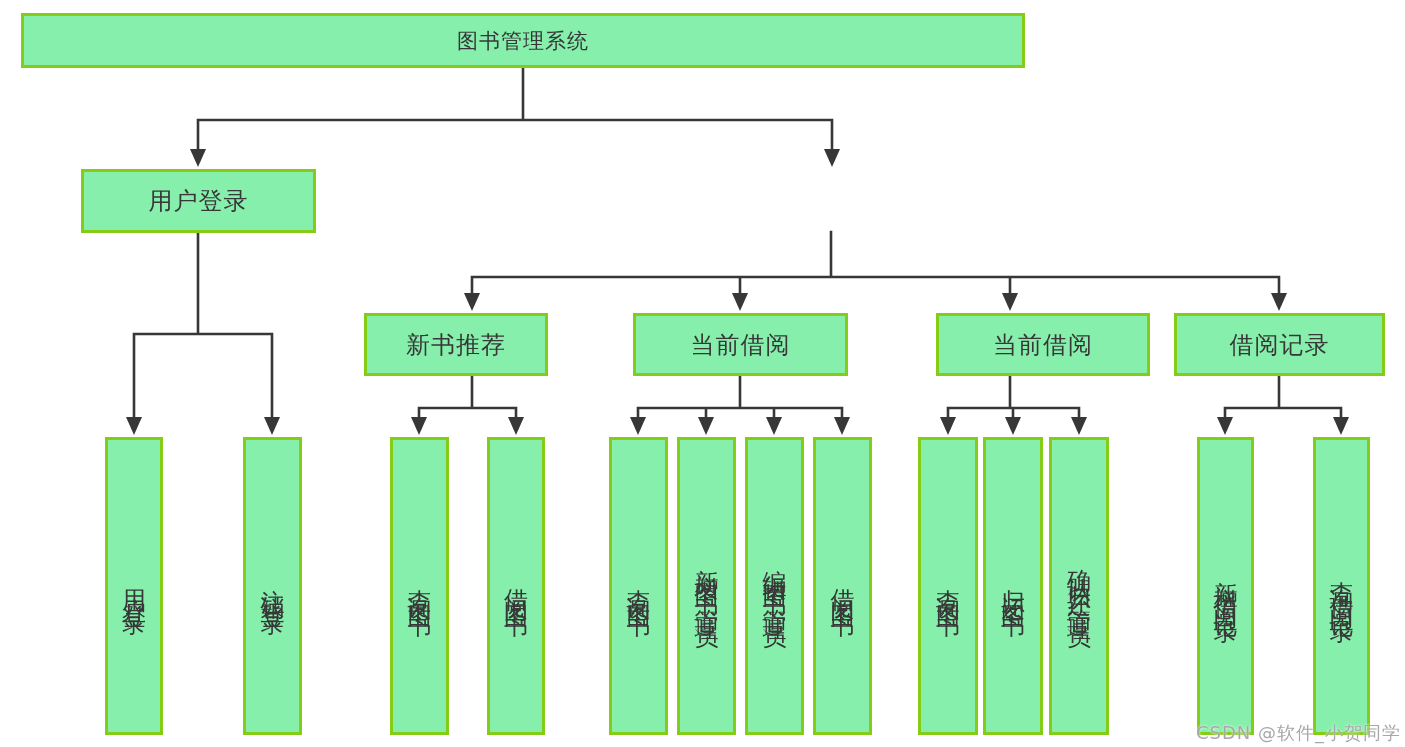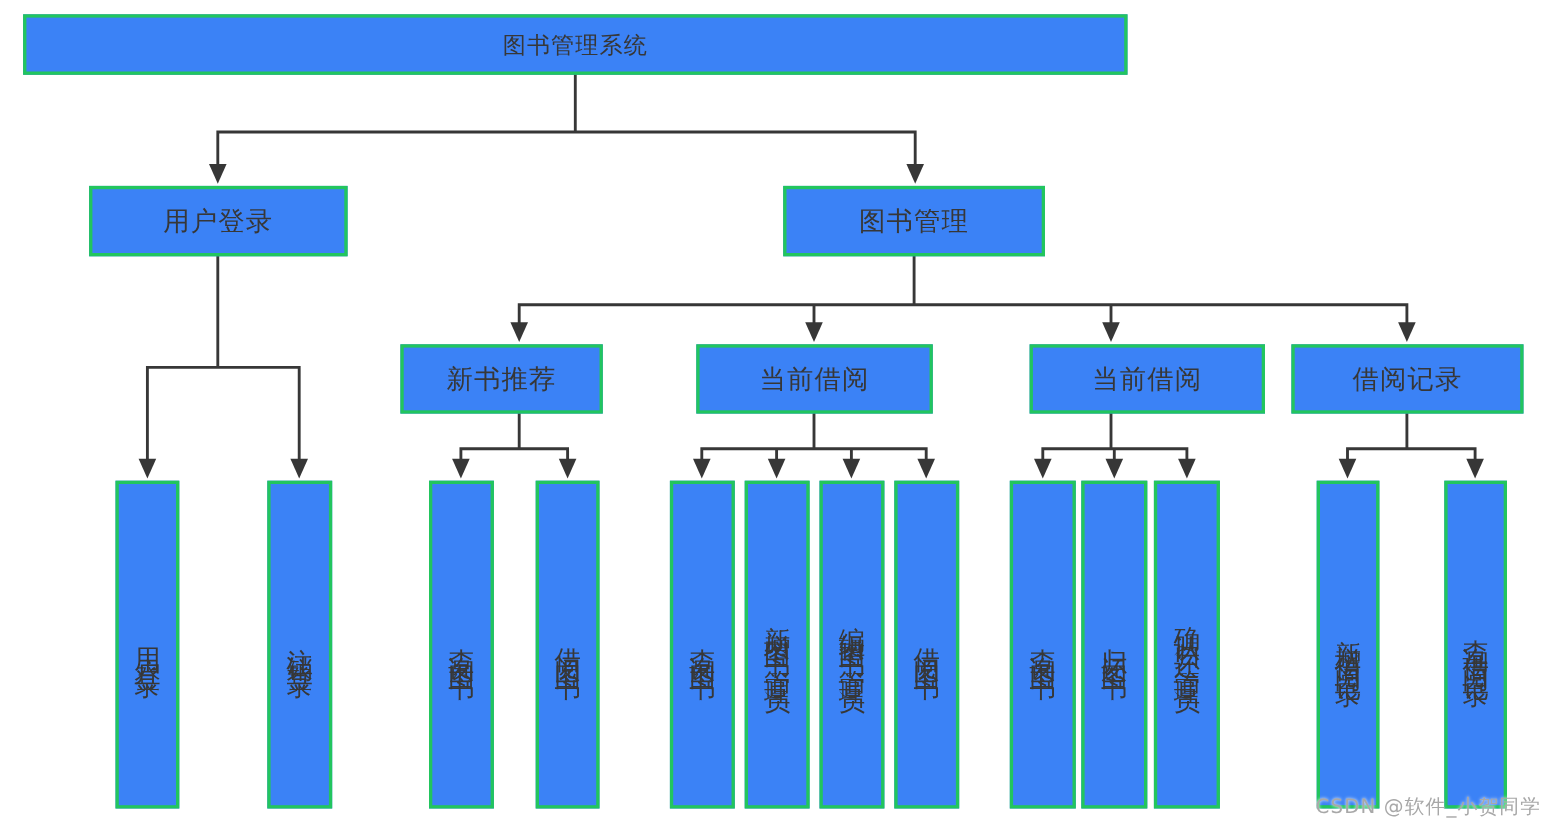--- a/index.html
+++ b/index.html
@@ -7,22 +7,22 @@
     width:1405px; height:747px;
     background:#ffffff;
     font-family:"DejaVu Sans","Liberation Sans",sans-serif;
     overflow:hidden;
   }
   #canvas { position:relative; width:1405px; height:747px; background:#ffffff; }
   #edges { position:absolute; left:0; top:0; width:1405px; height:747px; }
   .box {
     position:absolute;
     box-sizing:border-box;
-    border:3px solid #22c55e;
-    background:#3b82f6;
+    border:3px solid #84cc16;
+    background:#86efac;
     display:flex;
     align-items:center;
     justify-content:center;
     color:#373737;
   }
   .hbox { font-size:24px; letter-spacing:1px; }
   .rootbox { font-size:21px; letter-spacing:1px; }
   .leaf span {
     writing-mode:vertical-rl;
     text-orientation:mixed;
@@ -80,23 +80,20 @@
     </g>
   </svg>
 
   <div class="box rootbox" style="left:21px;top:13px;width:1004px;height:55px;">
     <span>图书管理系统</span>
   </div>
 
   <div class="box hbox" style="left:81px;top:169px;width:235px;height:64px;">
     <span>用户登录</span>
   </div>
-  <div class="box hbox" style="left:712px;top:169px;width:238px;height:64px;">
-    <span>图书管理</span>
-  </div>
 
   <div class="box hbox" style="left:364px;top:313px;width:184px;height:63px;">
     <span>新书推荐</span>
   </div>
   <div class="box hbox" style="left:633px;top:313px;width:215px;height:63px;">
     <span>当前借阅</span>
   </div>
   <div class="box hbox" style="left:936px;top:313px;width:214px;height:63px;">
     <span>当前借阅</span>
   </div>

